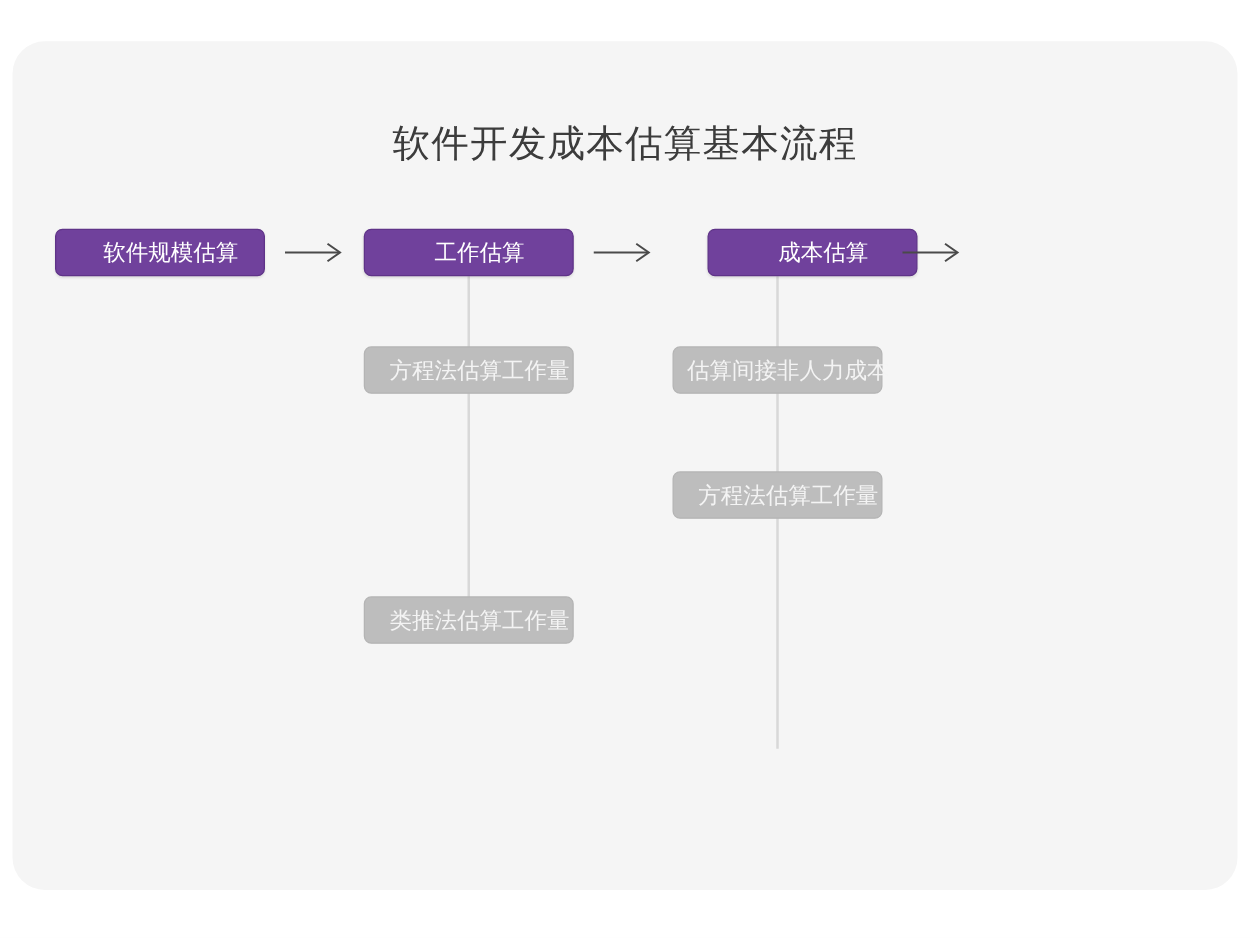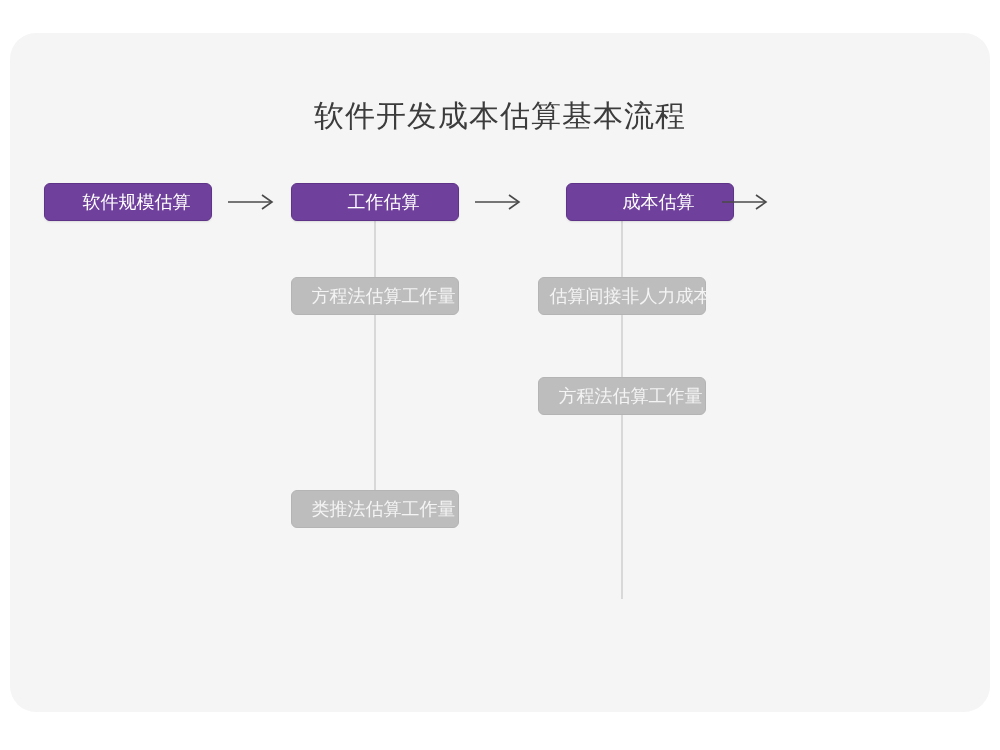--- a/index.html
+++ b/index.html
@@ -104,21 +104,21 @@
   #n-cost       { left: 538px; top: 183px; width: 168px; margin-left: 28px; }
   #n-final      { left: 785px; top: 183px; width: 170px; }
 
   #a1 { left: 224px; top: 183px; width: 56px; }
   #a2 { left: 471px; top: 183px; width: 56px; }
   #a3 { left: 718px; top: 183px; width: 56px; }
 
   
   #n-eq   { left: 291px; top: 277px; width: 168px; }
   #n-ana  { left: 291px; top: 377px; width: 168px; }
-  #n-ext  { left: 291px; top: 477px; width: 168px; margin-top: 13px; }
+  #n-ext  { left: 291px; top: 477px; width: 168px; }
 
   #l-left { left: 374px; top: 221px; height: 275px; }
 
   
   #n-c1 { left: 538px; top: 277px; width: 168px; text-align: right; }
   #n-c2 { left: 538px; top: 377px; width: 168px; }
   #n-c3 { left: 538px; top: 477px; width: 168px; }
   #n-c4 { left: 538px; top: 580px; width: 168px; }
 
   #l-right { left: 621px; top: 221px; height: 378px; }

